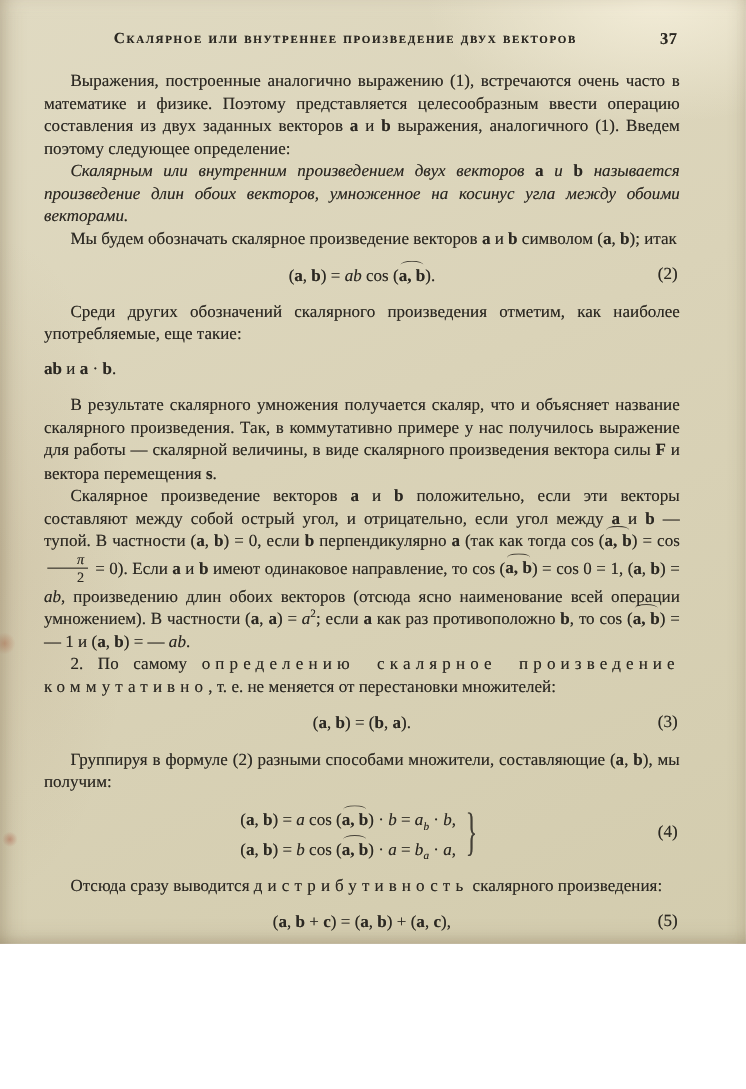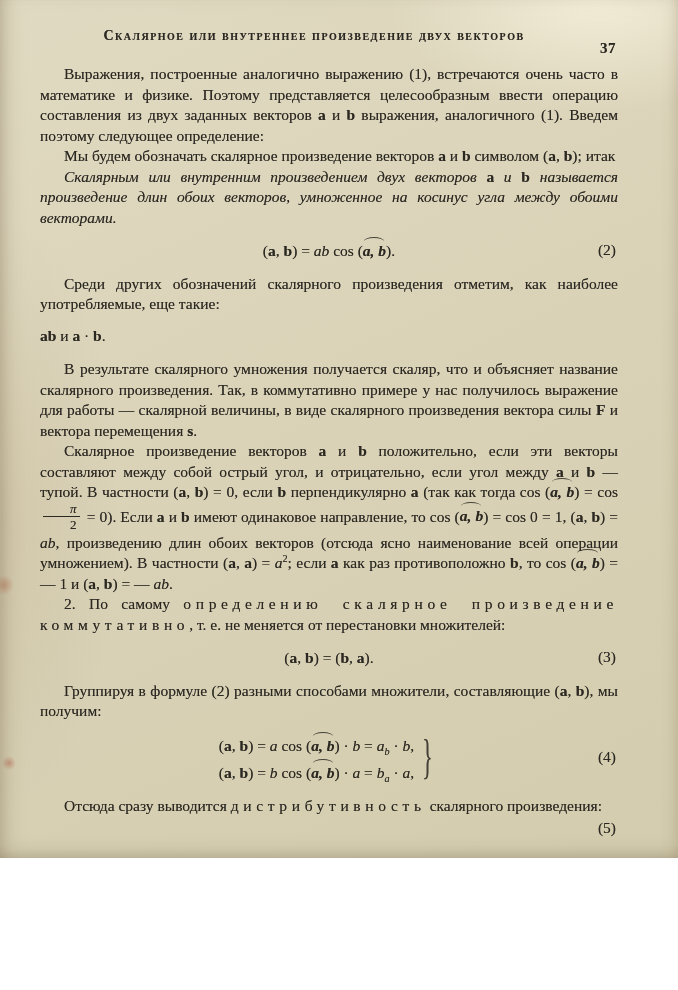--- a/index.html
+++ b/index.html
@@ -20,30 +20,30 @@
                 inset 0 -14px 20px -14px rgba(110,90,60,.35),
                 inset 0 10px 16px -12px rgba(246,240,220,.5);
   }
   .page *{text-shadow:0 0 .4px rgba(43,40,34,.55);}
   .running-header{position:relative;height:22px;margin-top:4px;}
   .rh-title{
     display:block;text-align:center;
     font-variant:small-caps;font-weight:700;font-size:14px;letter-spacing:1.5px;
     padding-right:30px;
   }
-  .rh-num{position:absolute;right:2px;top:12px;font-size:15px;font-weight:600;letter-spacing:.5px;}
+  .rh-num{position:absolute;right:2px;top:0;font-size:15px;font-weight:600;letter-spacing:.5px;}
   .content{margin-top:16px;}
   .para{margin:0;text-align:justify;}
   .para.ind{text-indent:24px;}
   .b{font-weight:700;}
   .i{font-style:italic;}
   .sp{letter-spacing:.30em;word-spacing:.15em;}
   sub.subsc{font-size:.66em;font-style:italic;line-height:0;}
   sup.supsc{font-size:.66em;line-height:0;}
-  .hat{position:relative;font-weight:700;font-style:italic;}
+  .hat{position:relative;font-weight:700;}
   .hat::before{
     content:"";position:absolute;top:-5px;left:6%;width:86%;height:7px;
     border-top:1.6px solid rgba(43,40,34,.85);border-radius:50% 50% 0 0;
   }
   .frac{
     display:inline-flex;flex-direction:column;align-items:center;
     vertical-align:middle;line-height:1.05;font-size:.84em;margin:0 3px;position:relative;top:-1px;
   }
   .frac .fnum{font-style:italic;padding:0 3px 1px;border-bottom:1.2px solid currentColor;}
   .frac .fden{padding-top:1px;}
@@ -62,30 +62,30 @@
 </head>
 <body>
 
 <div class="page">
   <div class="running-header">
     <span class="rh-title">Скалярное или внутреннее произведение двух векторов</span>
     <span class="rh-num">37</span>
   </div>
   <div class="content">
       <p class="para ind"><span>Выражения, построенные аналогично выражению (1), встречаются очень часто в математике и физике. Поэтому представляется целесообразным ввести операцию составления из двух заданных векторов </span><span class="b">a</span><span> и </span><span class="b">b</span><span> выражения, аналогичного (1). Введем поэтому следующее определение:</span></p>
+      <p class="para ind"><span class="i">Скалярным или внутренним произведением двух векторов </span><span class="b">a</span><span class="i"> и </span><span class="b">b</span><span class="i"> называется произведение длин обоих векторов, умноженное на косинус угла между обоими векторами.</span></p>
       <p class="para ind"><span>Мы будем обозначать скалярное произведение векторов </span><span class="b">a</span><span> и </span><span class="b">b</span><span> символом (</span><span class="b">a</span><span>, </span><span class="b">b</span><span>); итак</span></p>
-      <p class="para ind"><span class="i">Скалярным или внутренним произведением двух векторов </span><span class="b">a</span><span class="i"> и </span><span class="b">b</span><span class="i"> называется произведение длин обоих векторов, умноженное на косинус угла между обоими векторами.</span></p>
       <div class="eq-row"><span><span>(</span><span class="b">a</span><span>, </span><span class="b">b</span><span>) = </span><span class="i">ab</span><span> cos (</span><span class="hat">a, b</span><span>).</span></span><span class="eq-num">(2)</span></div>
       <p class="para ind"><span>Среди других обозначений скалярного произведения отметим, как наиболее употребляемые, еще такие:</span></p>
       <div class="center-line"><span class="b">ab</span><span> и </span><span class="b">a</span><span> · </span><span class="b">b</span><span>.</span></div>
       <p class="para ind"><span>В результате скалярного умножения получается скаляр, что и объясняет название скалярного произведения. Так, в коммутативно примере у нас получилось выражение для работы — скалярной величины, в виде скалярного произведения вектора силы </span><span class="b">F</span><span> и вектора перемещения </span><span class="b">s</span><span>.</span></p>
       <p class="para ind"><span>Скалярное произведение векторов </span><span class="b">a</span><span> и </span><span class="b">b</span><span> положительно, если эти векторы составляют между собой острый угол, и отрицательно, если угол между </span><span class="b">a</span><span> и </span><span class="b">b</span><span> — тупой. В частности (</span><span class="b">a</span><span>, </span><span class="b">b</span><span>) = 0, если </span><span class="b">b</span><span> перпендикулярно </span><span class="b">a</span><span> (так как тогда cos (</span><span class="hat">a, b</span><span>) = cos </span><span class="frac">
           <span class="fnum">π</span>
           <span class="fden">2</span>
         </span><span> = 0). Если </span><span class="b">a</span><span> и </span><span class="b">b</span><span> имеют одинаковое направление, то cos (</span><span class="hat">a, b</span><span>) = cos 0 = 1, (</span><span class="b">a</span><span>, </span><span class="b">b</span><span>) = </span><span class="i">ab</span><span>, произведению длин обоих векторов (отсюда ясно наименование всей операции умножением). В частности (</span><span class="b">a</span><span>, </span><span class="b">a</span><span>) = </span><span class="i">a</span><sup class="supsc">2</sup><span>; если </span><span class="b">a</span><span> как раз противоположно </span><span class="b">b</span><span>, то cos (</span><span class="hat">a, b</span><span>) = — 1 и (</span><span class="b">a</span><span>, </span><span class="b">b</span><span>) = — </span><span class="i">ab</span><span>.</span></p>
       <p class="para ind"><span>2. По самому </span><span class="sp">определению скалярное произведение коммутативно</span><span>, т. е. не меняется от перестановки множителей:</span></p>
       <div class="eq-row"><span><span>(</span><span class="b">a</span><span>, </span><span class="b">b</span><span>) = (</span><span class="b">b</span><span>, </span><span class="b">a</span><span>).</span></span><span class="eq-num">(3)</span></div>
       <p class="para ind"><span>Группируя в формуле (2) разными способами множители, составляющие (</span><span class="b">a</span><span>, </span><span class="b">b</span><span>), мы получим:</span></p>
       <div class="eq-row eq-group"><span class="eq-lines"><span class="eq-line"><span>(</span><span class="b">a</span><span>, </span><span class="b">b</span><span>) = </span><span class="i">a</span><span> cos (</span><span class="hat">a, b</span><span>) · </span><span class="i">b</span><span> = </span><span class="i">a</span><sub class="subsc">b</sub><span> · </span><span class="i">b</span><span>,</span></span><span class="eq-line"><span>(</span><span class="b">a</span><span>, </span><span class="b">b</span><span>) = </span><span class="i">b</span><span> cos (</span><span class="hat">a, b</span><span>) · </span><span class="i">a</span><span> = </span><span class="i">b</span><sub class="subsc">a</sub><span> · </span><span class="i">a</span><span>,</span></span></span><span class="brace">}</span><span class="eq-num">(4)</span></div>
       <p class="para ind"><span>Отсюда сразу выводится </span><span class="sp">дистрибутивность</span><span> скалярного произведения:</span></p>
-      <div class="eq-row"><span class="eq-num">(5)</span></div>
+      <div class="eq-row"><span><span>(</span><span class="b">a</span><span>, </span><span class="b">b</span><span> + </span><span class="b">c</span><span>) = (</span><span class="b">a</span><span>, </span><span class="b">b</span><span>) + (</span><span class="b">a</span><span>, </span><span class="b">c</span><span>),</span></span><span class="eq-num">(5)</span></div>
     </div>
 </div>
 
 </body></html>

